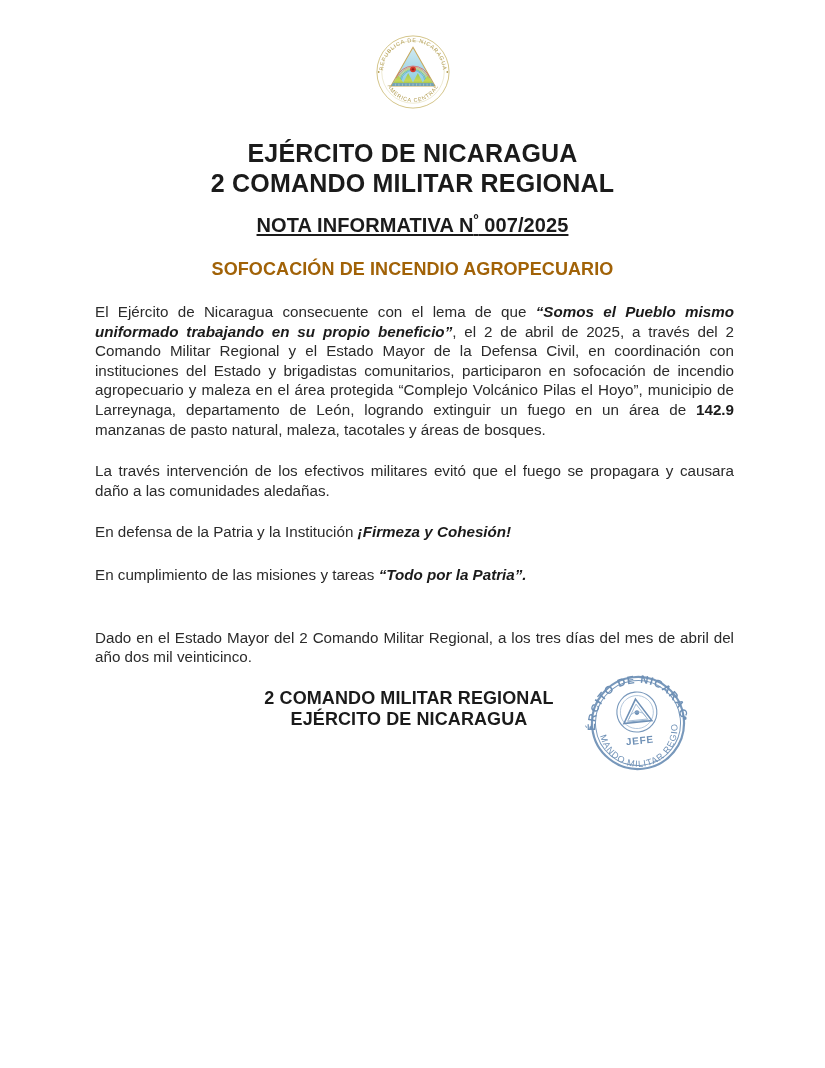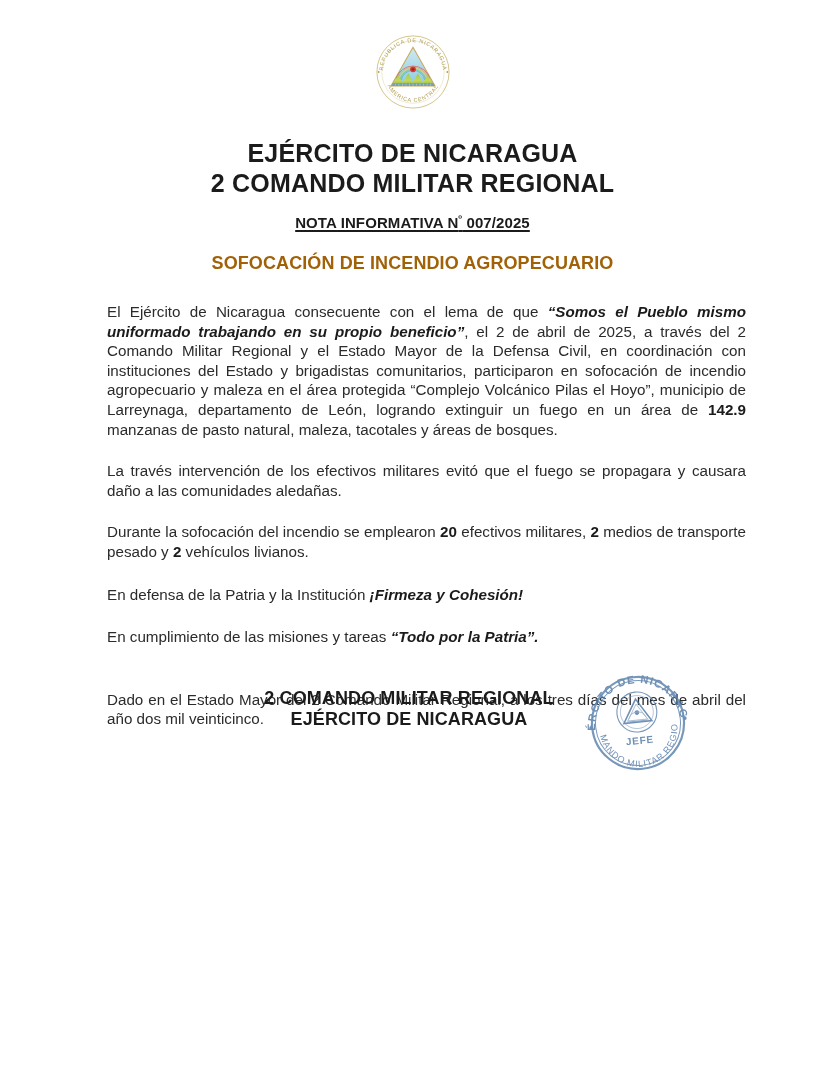--- a/index.html
+++ b/index.html
@@ -47,21 +47,21 @@
   .org-title {
     font-size: 25px;
     font-weight: bold;
     letter-spacing: 0.2px;
     line-height: 30px;
     color: #1b1b1b;
     margin: 0;
   }
   .nota-line {
     margin-top: 16px;
-    font-size: 15px;
+    font-size: 20px;
     font-weight: bold;
     letter-spacing: 0.1px;
     color: #1b1b1b;
   }
   .nota-line .underlined {
     text-decoration: underline;
     text-underline-offset: 2px;
     text-decoration-thickness: 1.6px;
   }
   .nota-line sup {
@@ -74,21 +74,21 @@
     font-size: 18px;
     font-weight: bold;
     letter-spacing: 0.1px;
     color: #a16207;
   }
 
   
   .body-block {
     position: absolute;
     top: 302px;
-    left: 107px;
+    left: 95px;
     width: 639px;
   }
   .para {
     font-size: 15.2px;
     line-height: 19.6px;
     text-align: justify;
     text-justify: inter-word;
     margin: 0 0 17px 0;
     color: #2b2b2b;
   }
@@ -210,21 +210,20 @@
 
     <div class="subject-line">SOFOCACIÓN DE INCENDIO AGROPECUARIO</div>
   </div>
 
   <div class="body-block">
 
     <p class="para p1"><span>El Ejército de Nicaragua consecuente con el lema de que </span><span class="bi">“Somos el Pueblo mismo uniformado trabajando en su propio beneficio”</span><span>, el 2 de abril de 2025, a través del 2 Comando Militar Regional y el Estado Mayor de la Defensa Civil, en coordinación con instituciones del Estado y brigadistas comunitarios, participaron en sofocación de incendio agropecuario y maleza en el área protegida “Complejo Volcánico Pilas el Hoyo”, municipio de Larreynaga, departamento de León,  logrando extinguir un fuego en un área de </span><b>142.9</b><span> manzanas de pasto natural,  maleza, tacotales y áreas de bosques.</span></p>
 
     <p class="para p2">La través intervención de los efectivos militares evitó que el fuego se propagara y causara daño a las comunidades aledañas.</p>
 
-    <p class="para p3"><span>Durante la sofocación del incendio se emplearon </span><b>20</b><span> efectivos militares, </span><b>2</b><span> medios de transporte pesado y </span><b>2</b><span> vehículos livianos.</span></p>
 
     <p class="para p5"><span>En defensa de la Patria y la Institución </span><span class="bi">¡Firmeza y Cohesión!</span></p>
 
     <p class="para p4"><span>En cumplimiento de las misiones y tareas </span><span class="bi">“Todo por la Patria”.</span></p>
 
     <p class="para p6">Dado en el Estado Mayor del 2 Comando Militar Regional, a los tres días del mes de abril del año dos mil veinticinco.</p>
   </div>
 
   <div class="sig-block">
     <div class="sig-line">2 COMANDO MILITAR REGIONAL</div>

